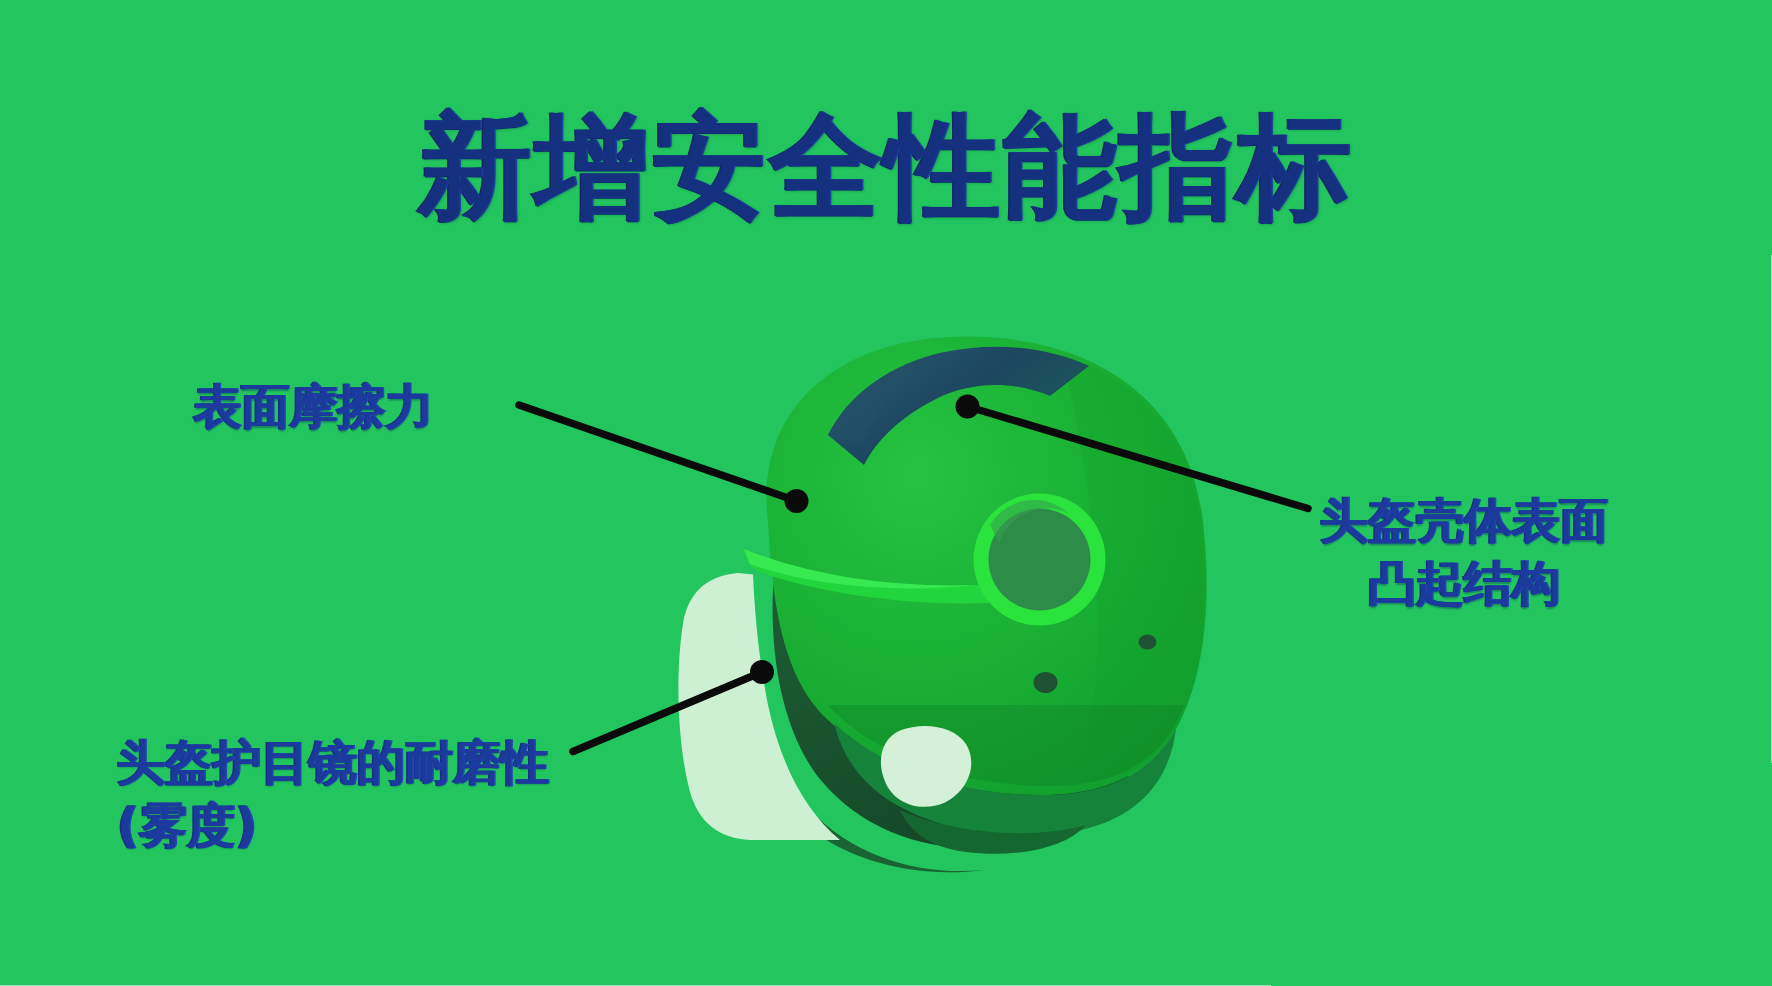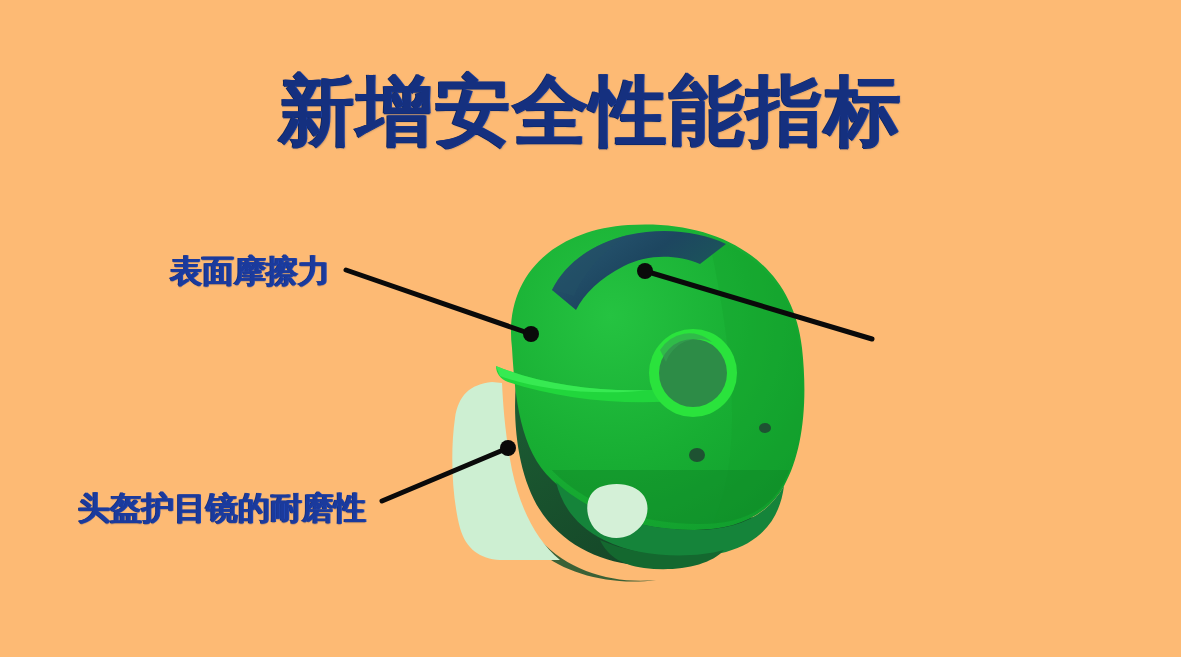--- a/index.html
+++ b/index.html
@@ -8,21 +8,21 @@
     padding: 0;
     background: #ffffff;
   }
   body {
     font-family: "DejaVu Sans", "Liberation Sans", sans-serif;
   }
   #slide {
     position: relative;
     width: 1181px;
     height: 657px;
-    background: #fdba74;
+    background: #22c55e;
     overflow: hidden;
   }
 
   
   #page-title {
     position: absolute;
     left: 0;
     top: 68px;
     width: 1181px;
     text-align: center;
@@ -49,21 +49,20 @@
     white-space: nowrap;
     text-shadow:
        1px 0 0 #2148b4,
       -1px 0 0 #142f82,
        0 1px 1px rgba(12,30,95,0.35);
   }
   #callout-friction {
     left: 129px;
     top: 250px;
     text-align: left;
-    margin-left: 41px;
   }
   #callout-shell-bump {
     left: 880px;
     top: 326px;
     text-align: center;
   }
   #callout-shell-bump .line2 { display: block; }
   #callout-visor {
     left: 78px;
     top: 487px;
@@ -221,18 +220,23 @@
       <circle cx="531" cy="334" r="8"></circle>
       <circle cx="645" cy="271" r="8"></circle>
       <circle cx="508" cy="448" r="8"></circle>
     </g>
   </svg>
 
   <div class="callout" id="callout-friction">
     <span class="line1">表面摩擦力</span>
   </div>
 
+  <div class="callout" id="callout-shell-bump">
+    <span class="line1">头盔壳体表面</span>
+    <span class="line2">凸起结构</span>
+  </div>
 
   <div class="callout" id="callout-visor">
     <span class="line1">头盔护目镜的耐磨性</span>
+    <span class="line2">(雾度)</span>
   </div>
 
 </div>
 
 </body></html>

